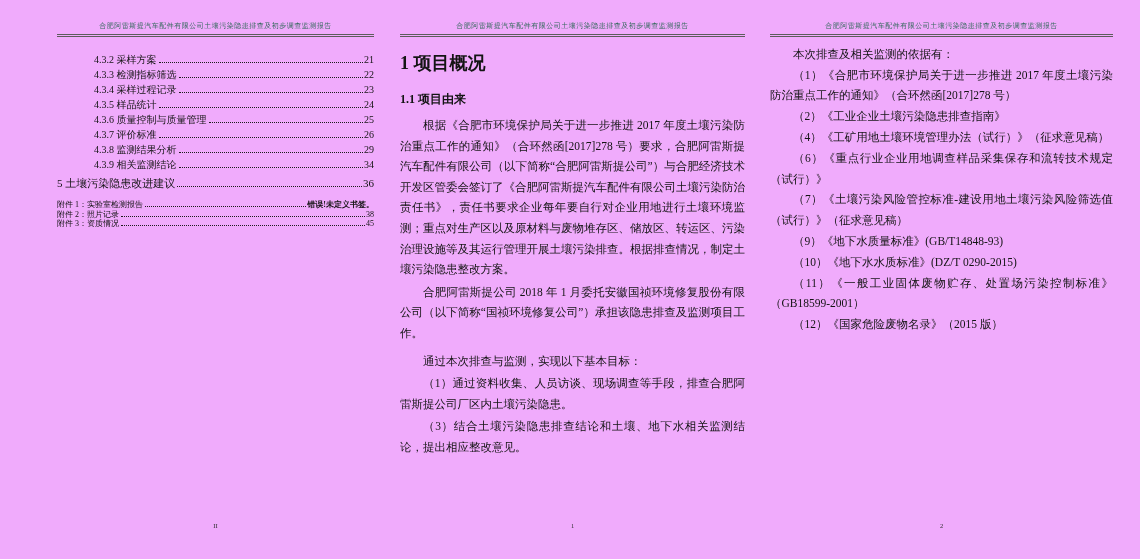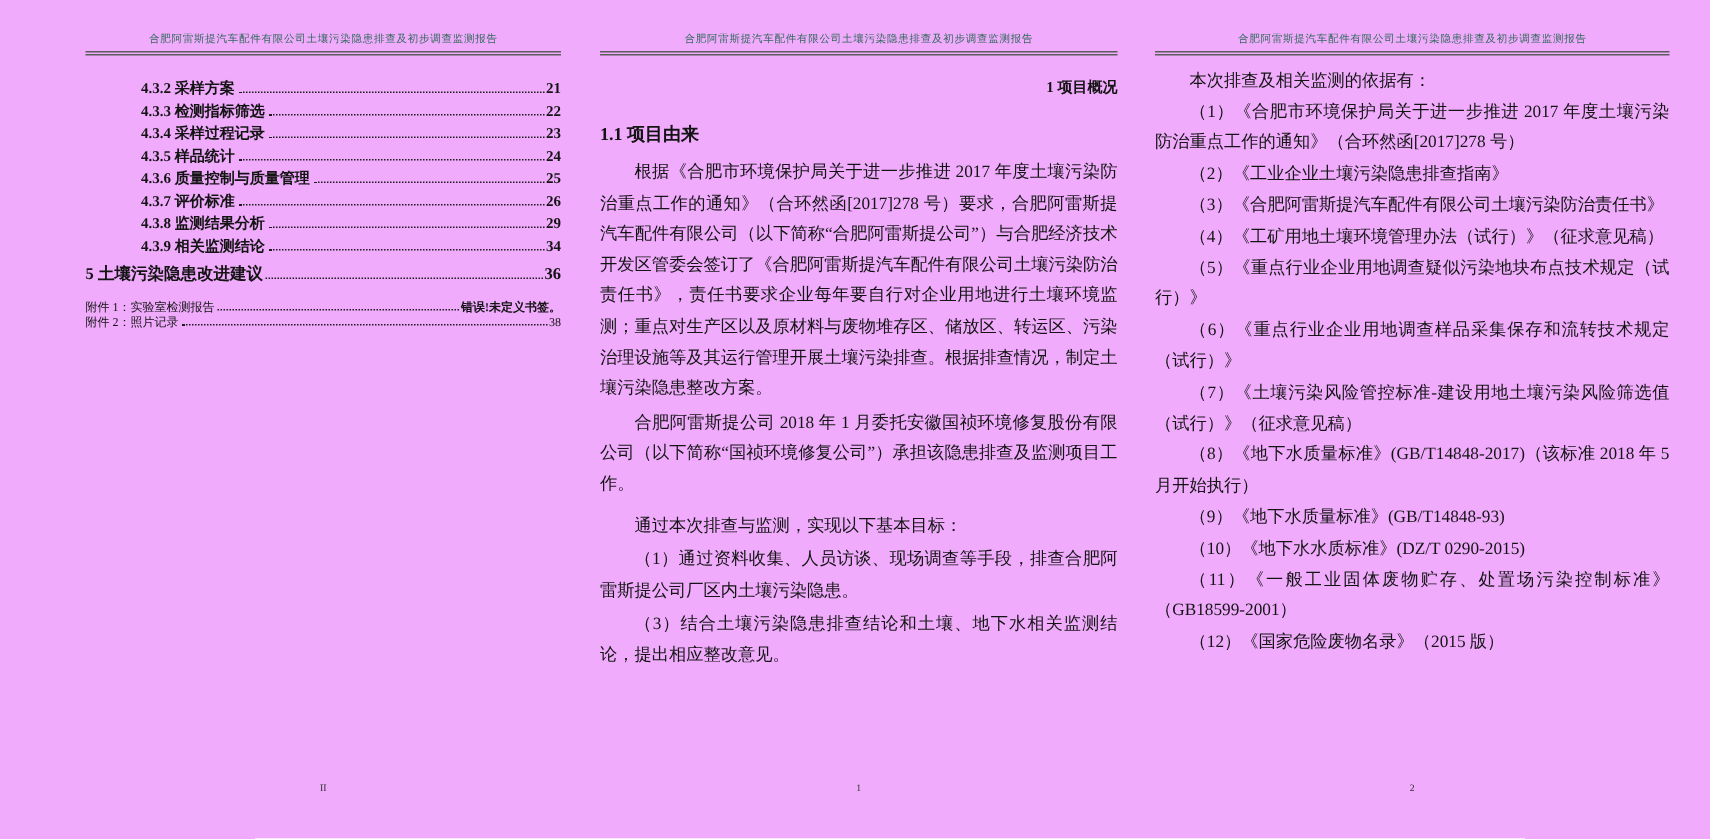--- a/index.html
+++ b/index.html
@@ -16,32 +16,32 @@
   .page-two { padding:22px 27px 0 10px; }
 
   .page-header {
     font-size:7px; line-height:9px; letter-spacing:0.5px;
     color:#33695c; text-align:center; padding-bottom:3px;
     border-bottom:3px double #5c5c5c;
   }
 
   
   .toc-main { margin-top:15px; margin-left:37px; }
-  .toc-row { display:flex; align-items:baseline; font-size:10px; line-height:15px; font-weight:bold; }
+  .toc-row { display:flex; align-items:baseline; font-size:10px; line-height:15px; font-weight:normal; }
   .toc-label { white-space:nowrap; }
   .toc-dots { flex:1 1 auto; min-width:8px; border-bottom:1.6px dotted #1c1c1c; margin:0 1px 3px 2px; }
   .toc-page { white-space:nowrap; }
   .toc-sec5 { margin-top:3px; font-size:11px; line-height:16px; }
   .toc-atts { margin-top:9px; }
   .att-row { display:flex; align-items:baseline; font-size:8px; line-height:9.5px; font-weight:normal; }
   .att-row .toc-dots { border-bottom:1.3px dotted #1c1c1c; margin-bottom:2px; }
   .att-page-error { font-weight:bold; }
 
   
-  .h1 { font-size:10px; font-weight:bold; margin:14px 0 0 0;text-align:right; }
+  .h1 { font-size:18px; font-weight:bold; margin:14px 0 0 0; }
   .h2 { font-size:12px; font-weight:bold; margin:16px 0 0 0; }
   .para {
     font-size:11.5px; line-height:20.6px; text-align:justify;
     text-indent:2em; margin:7px 0 0 0;
   }
   .para.tight { margin-top:2px; }
   .ref { font-size:11.5px; line-height:20.8px; text-align:justify; text-indent:2em; margin:0; }
 
   .page-num {
     position:absolute; bottom:30px; text-align:center;
@@ -112,20 +112,25 @@
       <div class="att-row">
         <span class="toc-label">附件 1：实验室检测报告</span>
         <span class="toc-dots"></span>
         <span class="toc-page att-page-error">错误!未定义书签。</span>
       </div>
       <div class="att-row">
         <span class="toc-label">附件 2：照片记录</span>
         <span class="toc-dots"></span>
         <span class="toc-page">38</span>
       </div>
+      <div class="att-row">
+        <span class="toc-label">附件 3：资质情况</span>
+        <span class="toc-dots"></span>
+        <span class="toc-page">45</span>
+      </div>
     </div>
 
     <div class="page-num">II</div>
   </div>
 
   <div class="page page-one">
     <div class="page-header">合肥阿雷斯提汽车配件有限公司土壤污染隐患排查及初步调查监测报告</div>
 
     <div class="h1">1 项目概况</div>
     <div class="h2">1.1 项目由来</div>
@@ -141,26 +146,23 @@
     <div class="page-num">1</div>
   </div>
 
   <div class="page page-two">
     <div class="page-header">合肥阿雷斯提汽车配件有限公司土壤污染隐患排查及初步调查监测报告</div>
 
     <p class="para">本次排查及相关监测的依据有：</p>
     <div>
         <p class="ref">（1）《合肥市环境保护局关于进一步推进 2017 年度土壤污染防治重点工作的通知》（合环然函[2017]278 号）</p>
         <p class="ref">（2）《工业企业土壤污染隐患排查指南》</p>
-        <p class="ref">（3）《合肥阿雷斯提汽车配件有限公司土壤污染防治责任书》</p>
         <p class="ref">（4）《工矿用地土壤环境管理办法（试行）》（征求意见稿）</p>
-        <p class="ref">（5）《重点行业企业用地调查疑似污染地块布点技术规定（试行）》</p>
         <p class="ref">（6）《重点行业企业用地调查样品采集保存和流转技术规定（试行）》</p>
         <p class="ref">（7）《土壤污染风险管控标准-建设用地土壤污染风险筛选值（试行）》（征求意见稿）</p>
-        <p class="ref">（8）《地下水质量标准》(GB/T14848-2017)（该标准 2018 年 5 月开始执行）</p>
         <p class="ref">（9）《地下水质量标准》(GB/T14848-93)</p>
         <p class="ref">（10）《地下水水质标准》(DZ/T 0290-2015)</p>
         <p class="ref">（11）《一般工业固体废物贮存、处置场污染控制标准》（GB18599-2001）</p>
         <p class="ref">（12）《国家危险废物名录》（2015 版）</p>
       </div>
 
     <div class="page-num">2</div>
   </div>
 
 </div>

